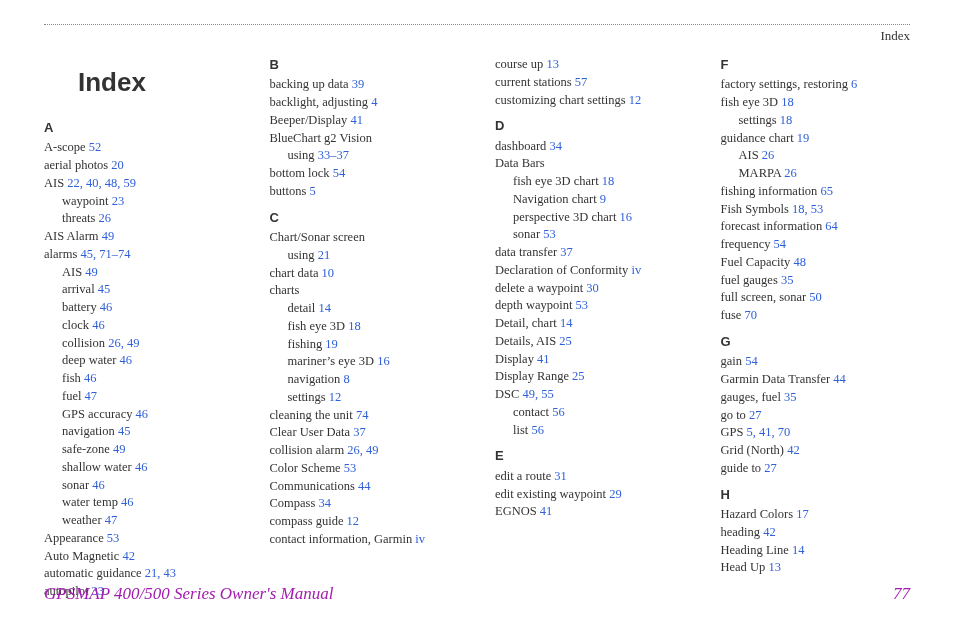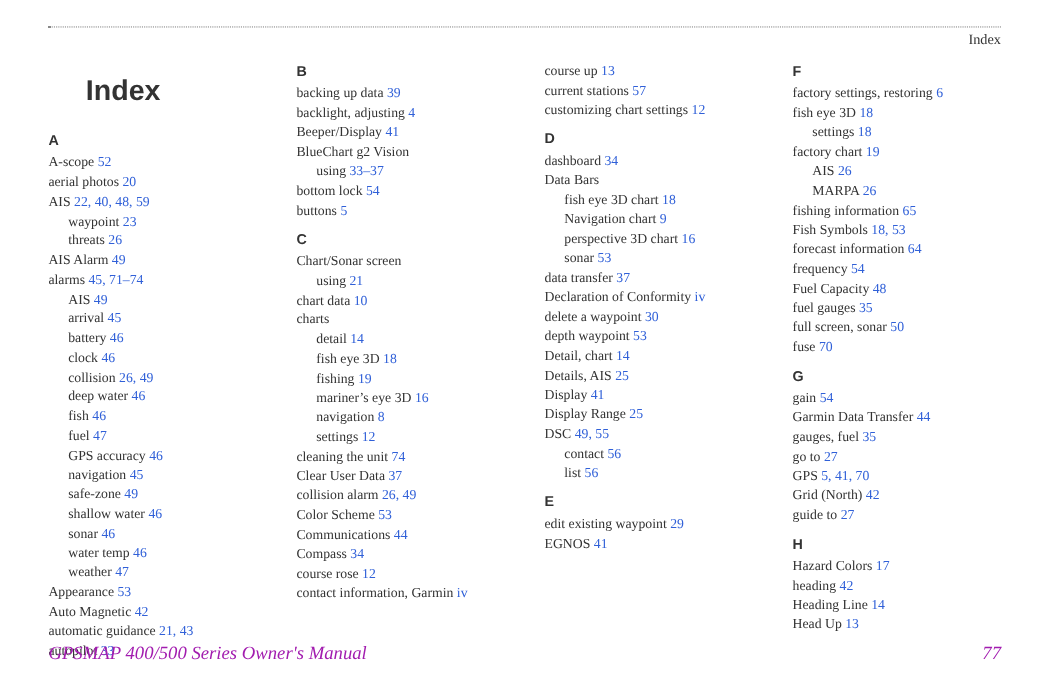--- a/index.html
+++ b/index.html
@@ -74,21 +74,21 @@
         <div class="entry sub"><span>fishing  </span><span class="pg">19</span></div>
         <div class="entry sub"><span>mariner’s eye 3D  </span><span class="pg">16</span></div>
         <div class="entry sub"><span>navigation  </span><span class="pg">8</span></div>
         <div class="entry sub"><span>settings  </span><span class="pg">12</span></div>
         <div class="entry"><span>cleaning the unit  </span><span class="pg">74</span></div>
         <div class="entry"><span>Clear User Data  </span><span class="pg">37</span></div>
         <div class="entry"><span>collision alarm  </span><span class="pg">26, 49</span></div>
         <div class="entry"><span>Color Scheme  </span><span class="pg">53</span></div>
         <div class="entry"><span>Communications  </span><span class="pg">44</span></div>
         <div class="entry"><span>Compass  </span><span class="pg">34</span></div>
-        <div class="entry"><span>course rose  </span><span class="pg">12</span></div>
+        <div class="entry"><span>compass guide  </span><span class="pg">12</span></div>
         <div class="entry"><span>contact information, Garmin  </span><span class="pg">iv</span></div>
       </div>
       <div class="col">
         <div class="entry"><span>course up  </span><span class="pg">13</span></div>
         <div class="entry"><span>current stations  </span><span class="pg">57</span></div>
         <div class="entry"><span>customizing chart settings  </span><span class="pg">12</span></div>
         <div class="section-letter">D</div>
         <div class="entry"><span>dashboard  </span><span class="pg">34</span></div>
         <div class="entry"><span>Data Bars</span></div>
         <div class="entry sub"><span>fish eye 3D chart  </span><span class="pg">18</span></div>
@@ -100,29 +100,30 @@
         <div class="entry"><span>delete a waypoint  </span><span class="pg">30</span></div>
         <div class="entry"><span>depth waypoint  </span><span class="pg">53</span></div>
         <div class="entry"><span>Detail, chart  </span><span class="pg">14</span></div>
         <div class="entry"><span>Details, AIS  </span><span class="pg">25</span></div>
         <div class="entry"><span>Display  </span><span class="pg">41</span></div>
         <div class="entry"><span>Display Range  </span><span class="pg">25</span></div>
         <div class="entry"><span>DSC  </span><span class="pg">49, 55</span></div>
         <div class="entry sub"><span>contact  </span><span class="pg">56</span></div>
         <div class="entry sub"><span>list  </span><span class="pg">56</span></div>
         <div class="section-letter">E</div>
+        <div class="entry"><span>edit a route  </span><span class="pg">31</span></div>
         <div class="entry"><span>edit existing waypoint  </span><span class="pg">29</span></div>
         <div class="entry"><span>EGNOS  </span><span class="pg">41</span></div>
       </div>
       <div class="col">
         <div class="section-letter">F</div>
         <div class="entry"><span>factory settings, restoring  </span><span class="pg">6</span></div>
         <div class="entry"><span>fish eye 3D  </span><span class="pg">18</span></div>
         <div class="entry sub"><span>settings  </span><span class="pg">18</span></div>
-        <div class="entry"><span>factory chart  </span><span class="pg">19</span></div>
+        <div class="entry"><span>guidance chart  </span><span class="pg">19</span></div>
         <div class="entry sub"><span>AIS  </span><span class="pg">26</span></div>
         <div class="entry sub"><span>MARPA  </span><span class="pg">26</span></div>
         <div class="entry"><span>fishing information  </span><span class="pg">65</span></div>
         <div class="entry"><span>Fish Symbols  </span><span class="pg">18, 53</span></div>
         <div class="entry"><span>forecast information  </span><span class="pg">64</span></div>
         <div class="entry"><span>frequency  </span><span class="pg">54</span></div>
         <div class="entry"><span>Fuel Capacity  </span><span class="pg">48</span></div>
         <div class="entry"><span>fuel gauges  </span><span class="pg">35</span></div>
         <div class="entry"><span>full screen, sonar  </span><span class="pg">50</span></div>
         <div class="entry"><span>fuse  </span><span class="pg">70</span></div>

